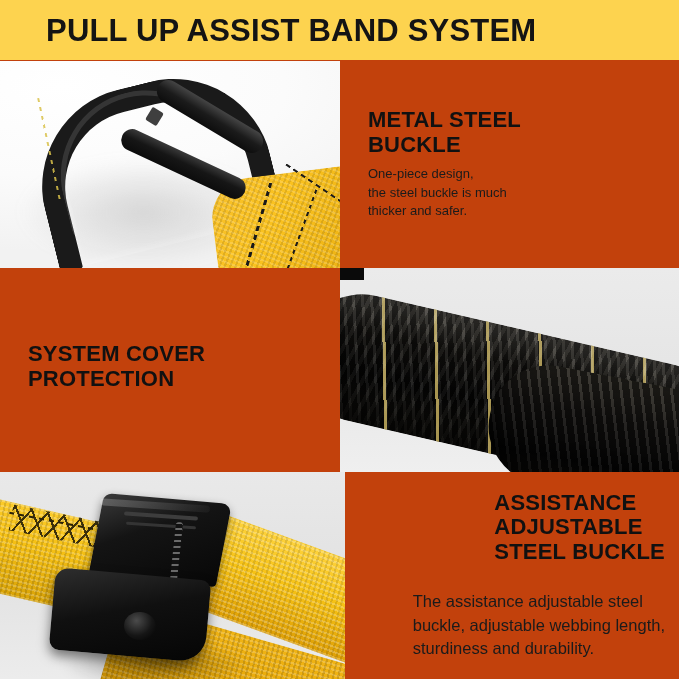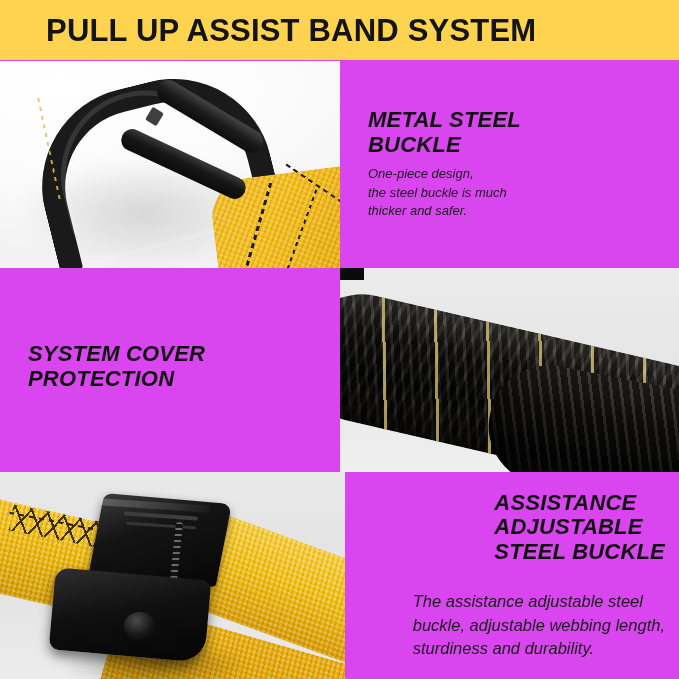--- a/index.html
+++ b/index.html
@@ -9,21 +9,21 @@
   }
   body {
     font-family: "Liberation Sans", sans-serif;
     -webkit-font-smoothing: antialiased;
   }
 
   #infographic {
     position: relative;
     width: 679px;
     height: 679px;
-    background: #d946ef;
+    background: #c2410c;
     overflow: hidden;
   }
 
   
   .banner {
     position: absolute;
     left: 0;
     top: 0;
     width: 679px;
     height: 60px;
@@ -39,21 +39,20 @@
     letter-spacing: 0.2px;
     color: #141414;
     line-height: 1;
     white-space: nowrap;
   }
 
   
   .cell {
     position: absolute;
     overflow: hidden;
-    font-style: italic;
   }
   .cell-photo { background: #ffffff; }
 
   
   .r1-photo { left: 0;   top: 61px;  width: 340px; height: 207px; }
   .r1-text  { left: 340px; top: 61px;  width: 339px; height: 207px; }
   
   .r2-text  { left: 0;   top: 268px; width: 340px; height: 204px; }
   .r2-photo { left: 340px; top: 268px; width: 339px; height: 204px; }
   

